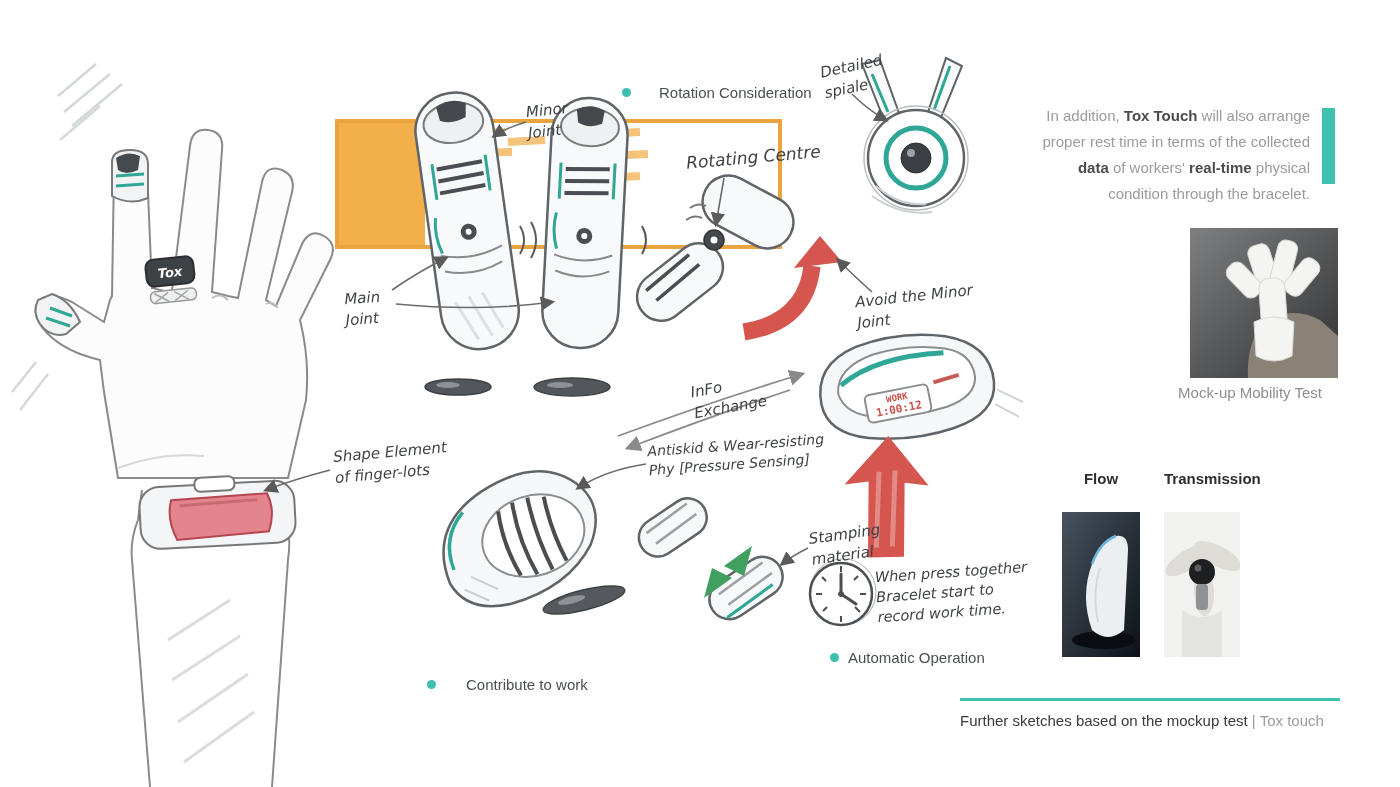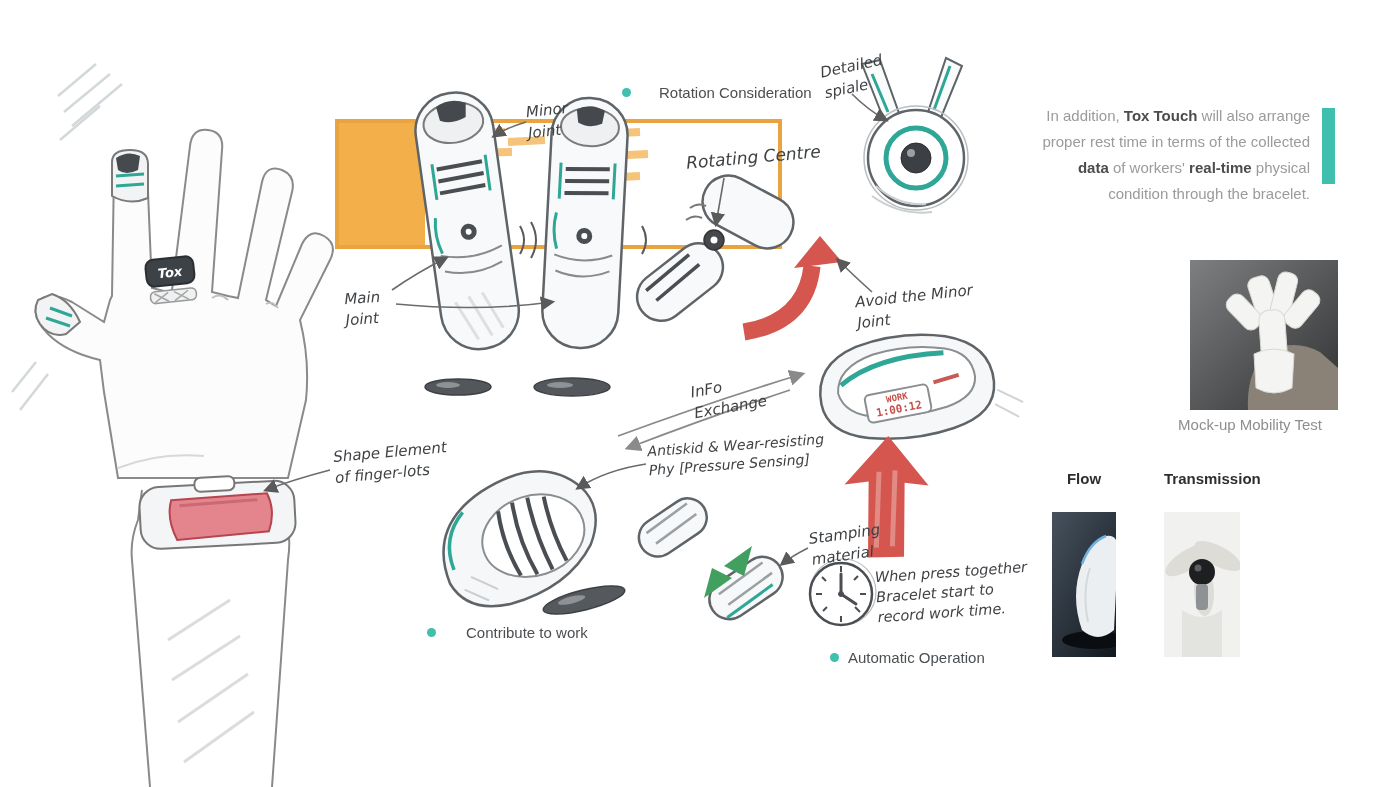--- a/index.html
+++ b/index.html
@@ -16,21 +16,21 @@
   .note { position:absolute; font-family:"DejaVu Sans", sans-serif; font-style:italic;
           color:#3f4245; font-size:15px; line-height:1.38; white-space:pre-line; }
 
   
   .sidebar { position:absolute; left:1040px; top:0; width:360px; height:787px; }
   .para { position:absolute; top:103px; left:0; width:270px; text-align:right;
           font-size:15px; line-height:26px; color:#9b9b9b; }
   .para b { color:#4c4c4c; }
   .accent-bar { position:absolute; top:108px; left:282px; width:13px; height:76px; background:#3fbfae; }
 
-  .mockup { position:absolute; top:228px; left:150px; width:132px;margin-top:32px; }
+  .mockup { position:absolute; top:228px; left:150px; width:132px; }
   .mockup-photo { width:148px; height:150px; overflow:hidden; }
   .mockup-caption { position:absolute; right:0; top:156px; white-space:nowrap;
                     font-size:15px; color:#8e8e8e; }
 
   .mat { position:absolute; top:470px; }
   .mat-label { text-align:center; font-weight:bold; font-size:15px; color:#2e2e2e; white-space:nowrap; }
   .mat-photo { margin-top:25px; height:145px; overflow:hidden; }
 
   .footer { position:absolute; left:960px; top:698px; width:380px;
             border-top:3px solid #3fbfae; padding-top:11px; }
@@ -242,21 +242,21 @@
       <path d="M330 470 Q292 480 266 490" marker-end="url(#arrDark)"></path>
       <path d="M646 464 Q606 470 578 488" marker-end="url(#arrDark)"></path>
       <path d="M808 548 Q792 556 782 564" marker-end="url(#arrDark)"></path>
     </g>
   </svg>
 
   <div class="callout" style="left:622px; top:84px;gap:28px;">
     <span class="dot"></span>
     <span>Rotation Consideration</span>
   </div>
-  <div class="callout" style="left:427px; top:624px;gap:30px;">
+  <div class="callout" style="left:427px; top:676px;gap:30px;">
     <span class="dot"></span>
     <span>Contribute to work</span>
   </div>
   <div class="callout" style="left:830px; top:649px;text-align:right;">
     <span class="dot"></span>
     <span>Automatic Operation</span>
   </div>
 
   <div class="note" style="left:527px; top:100px; transform:rotate(-6deg);">Minor
 Joint</div>
@@ -301,21 +301,21 @@
             <rect x="44" y="32" width="20" height="40" rx="8" transform="rotate(-44 54 52)"></rect>
             <rect x="102" y="28" width="20" height="42" rx="8" transform="rotate(40 112 49)"></rect>
             <rect x="70" y="50" width="26" height="52" rx="10" transform="rotate(-4 83 76)"></rect>
             <path d="M64 94 Q84 84 104 94 L102 128 Q84 138 66 128 Z"></path>
           </g>
         </svg>
       </div>
       <figcaption class="mockup-caption">Mock-up Mobility Test</figcaption>
     </figure>
 
-    <figure class="mat" style="left:12px; width:64px;">
+    <figure class="mat" style="left:22px; width:78px;">
       <figcaption class="mat-label">Flow</figcaption>
       <div class="mat-photo">
         <svg width="78" height="145" viewBox="0 0 78 145">
           <defs>
             <linearGradient id="gFlow" x1="0" y1="0" x2="1" y2="1">
               <stop offset="0" stop-color="#46525e"></stop>
                 <stop offset="1" stop-color="#0d1218"></stop>
             </linearGradient>
           </defs>
           <rect width="78" height="145" fill="url(#gFlow)"></rect>
@@ -340,14 +340,18 @@
           <circle cx="38" cy="60" r="13" fill="#1e1f20"></circle>
           <circle cx="34" cy="56" r="3.5" fill="#5c5e60"></circle>
           <rect x="32" y="72" width="12" height="26" rx="4" fill="#8f9294"></rect>
           <path d="M18 98 Q38 112 58 98 L58 145 L18 145 Z" fill="#e3e3df"></path>
         </svg>
       </div>
     </figure>
 
   </div>
 
+  <div class="footer">
+    <p class="footer-text"><span class="footer-main">Further sketches based on the mockup test</span>
+      <span class="footer-muted"><span>|</span> <span>Tox touch</span></span></p>
+  </div>
 
 </div>
 
 </body></html>

